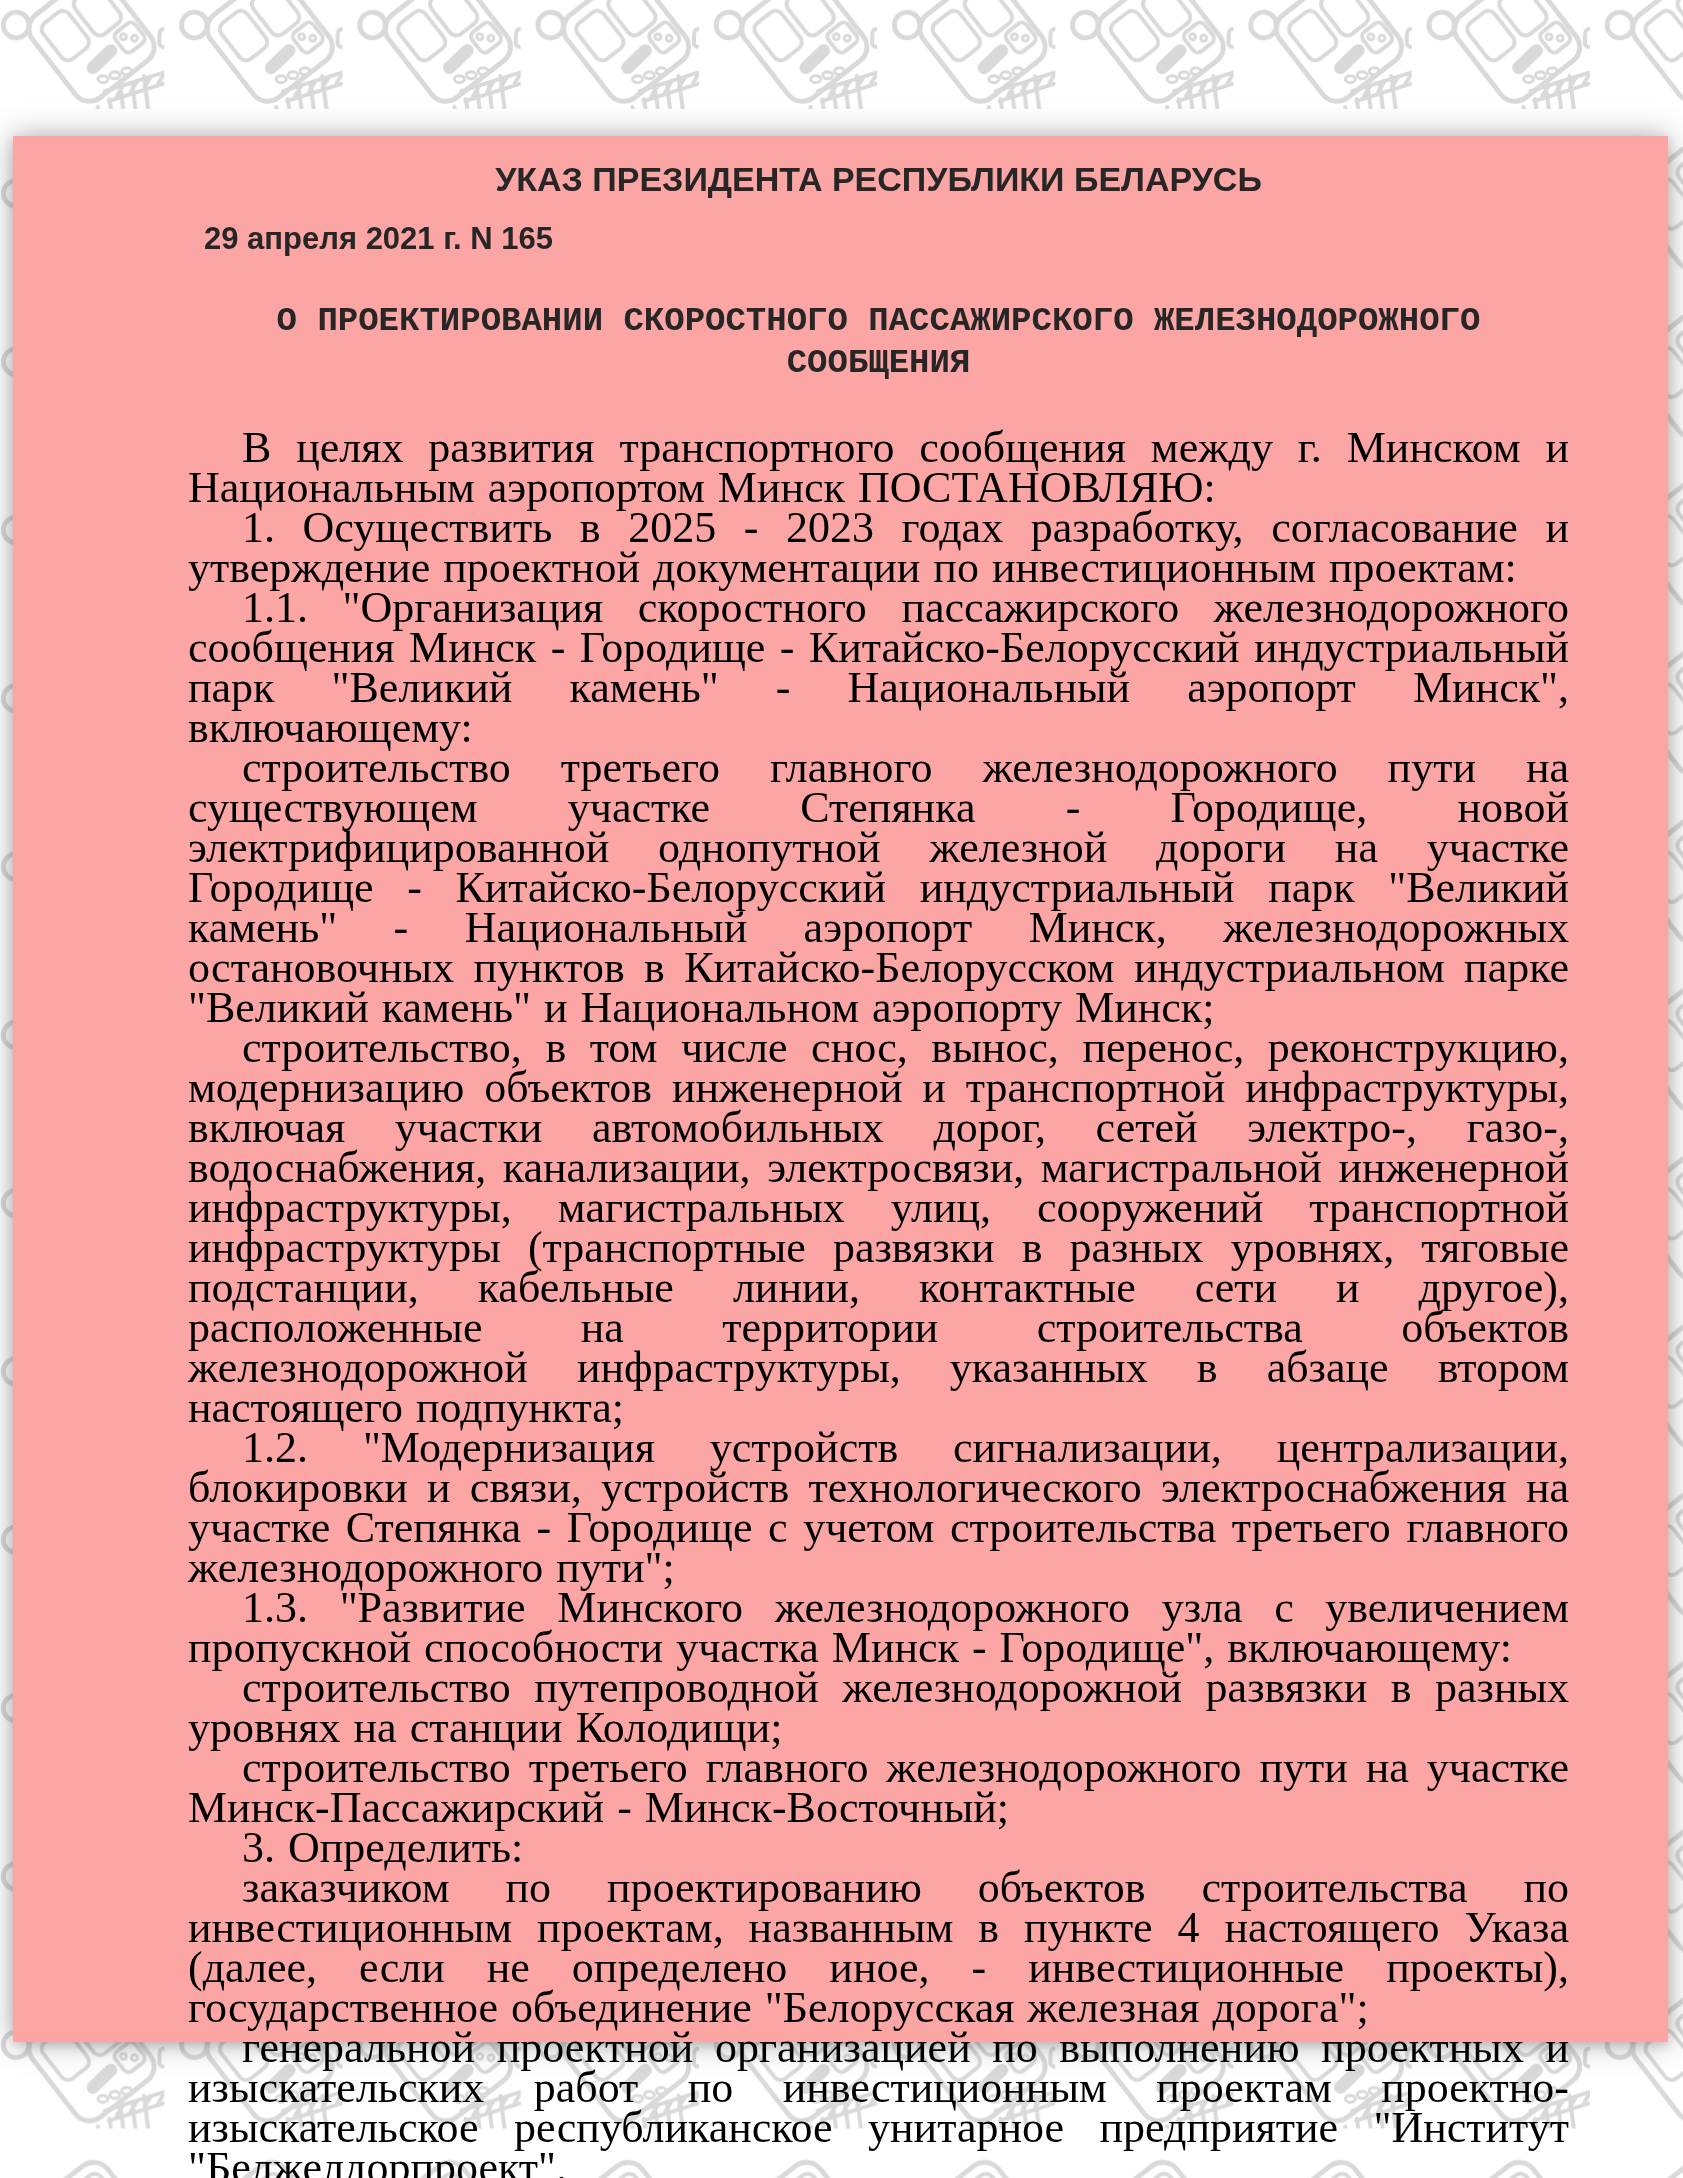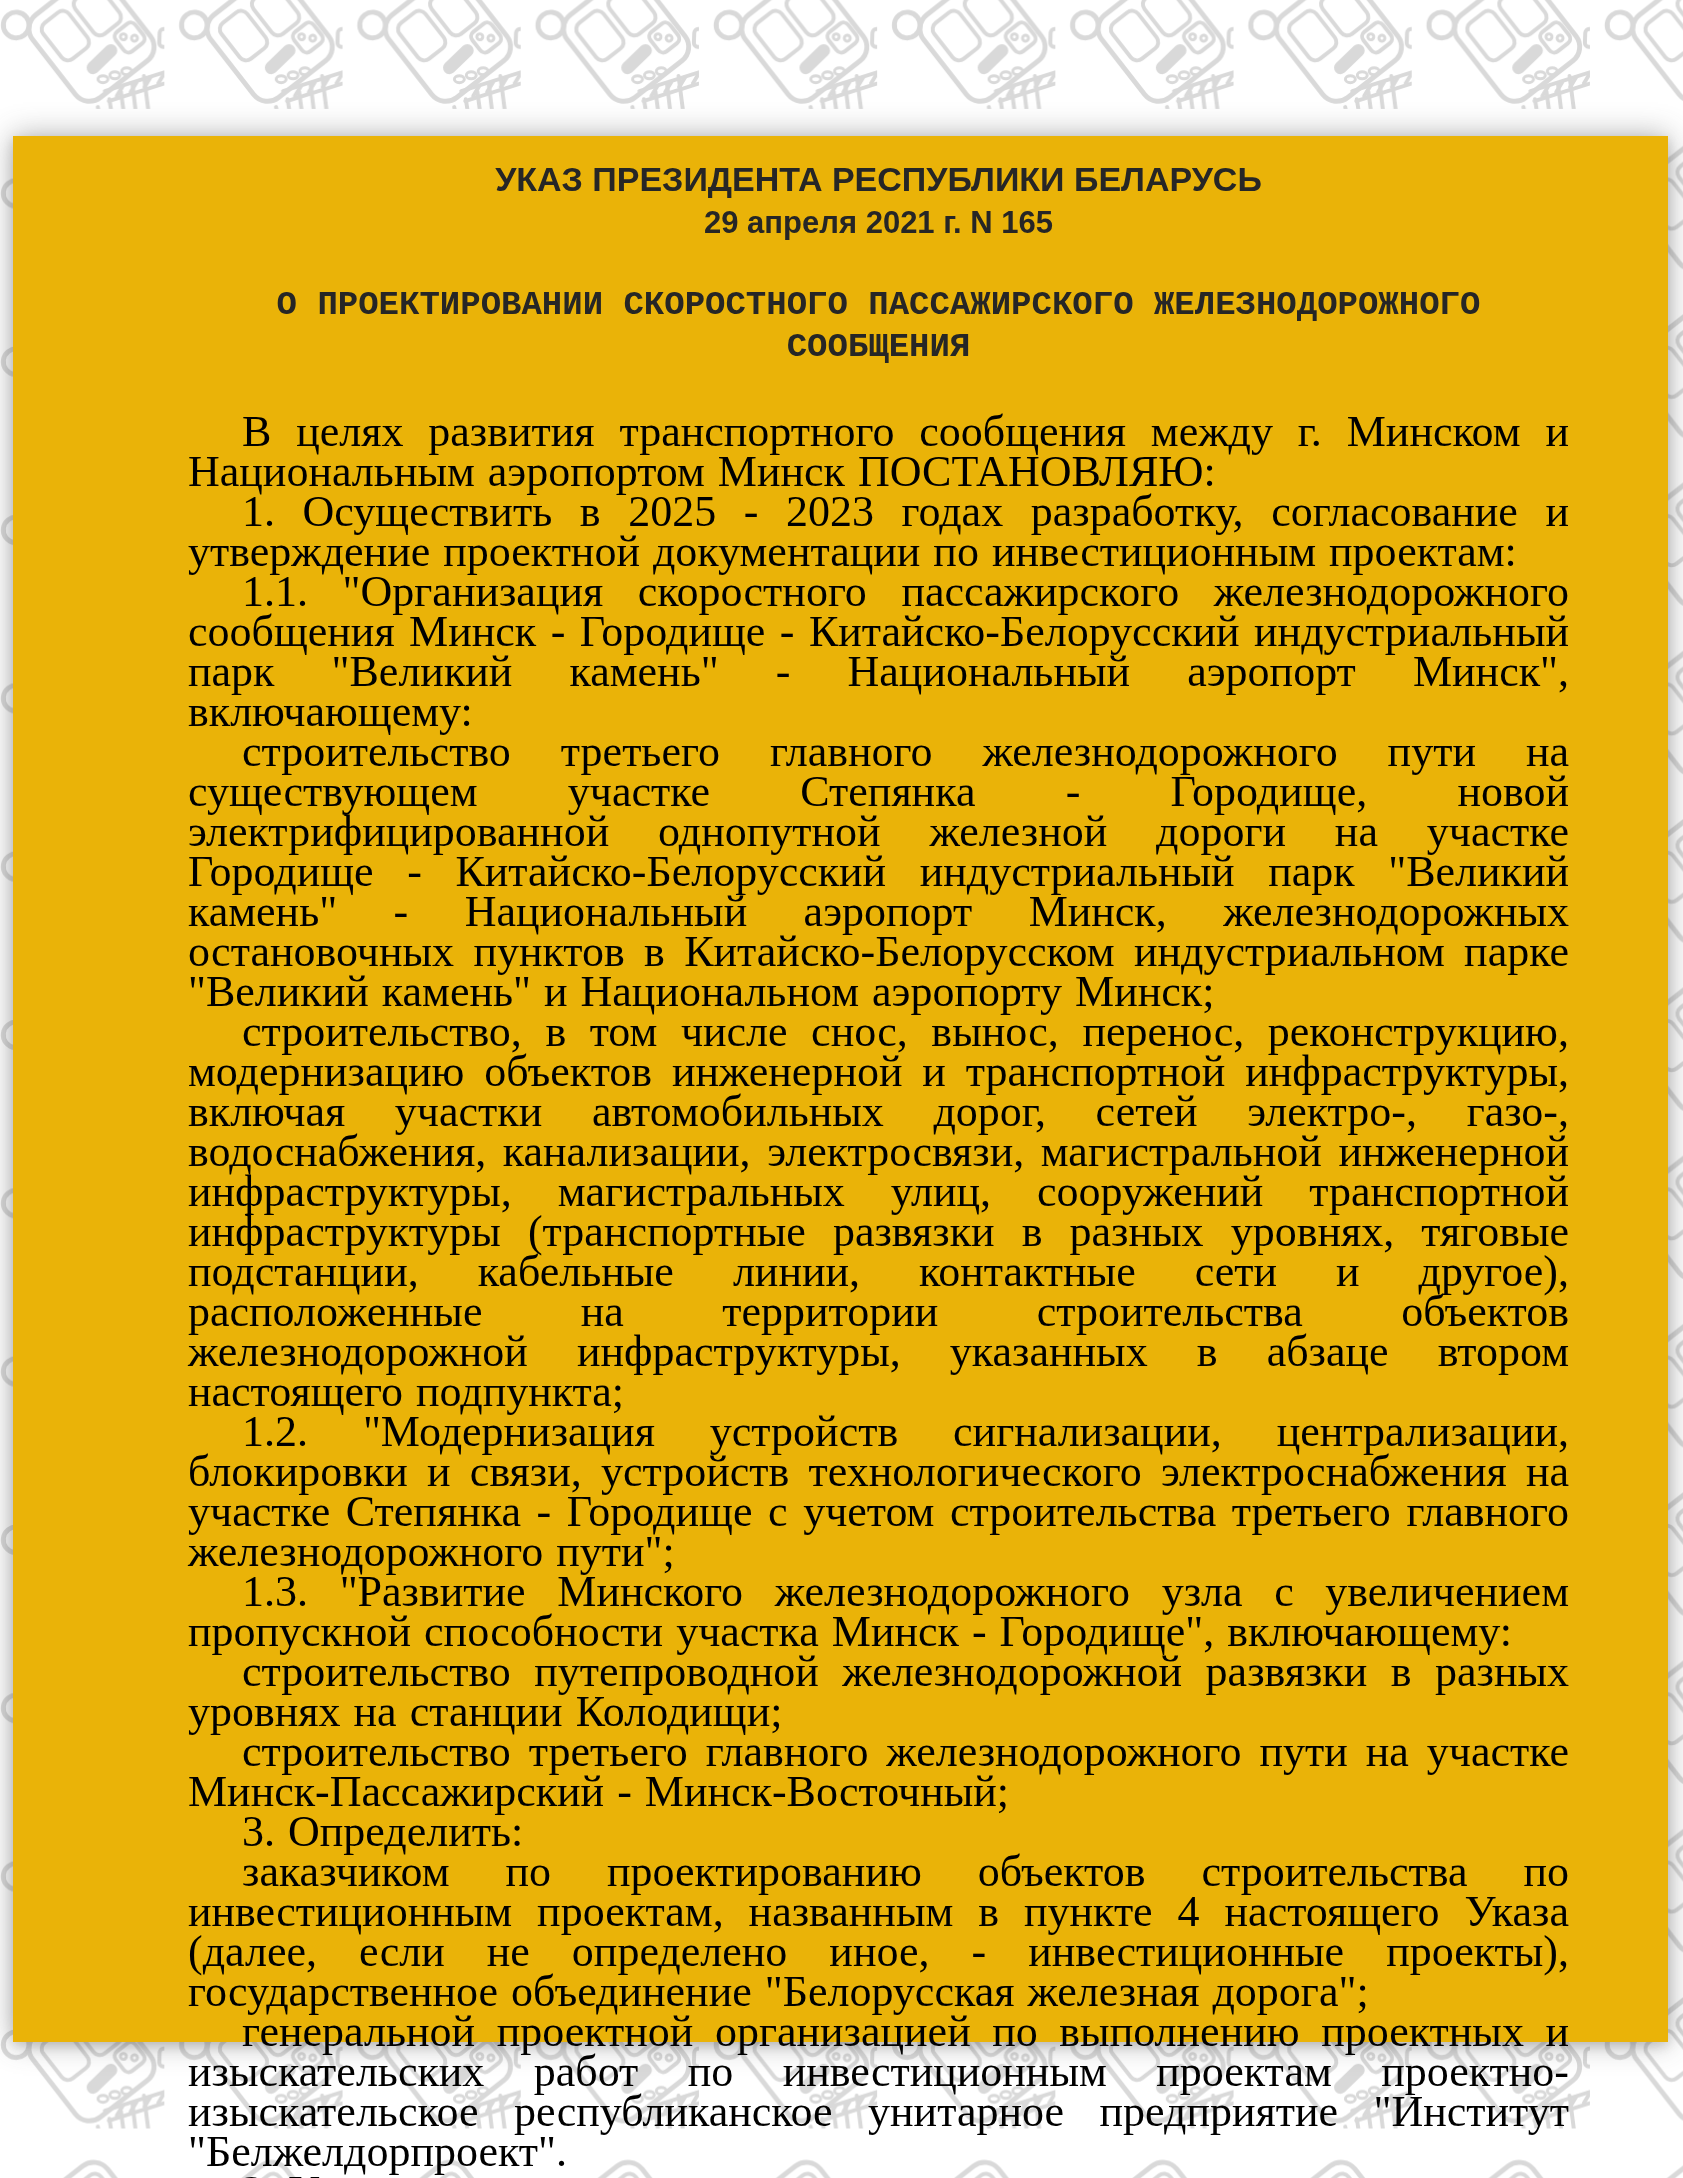--- a/index.html
+++ b/index.html
@@ -12,43 +12,42 @@
   }
   .bg-svg {
     position: absolute; left: 0; top: 0;
     width: 1683px; height: 2178px;
     display: block;
   }
   .page {
     position: absolute;
     left: 13px; top: 136px;
     width: 1655px; height: 1906px;
-    background: #eab308;
+    background: #fca5a5;
     box-shadow: 0 0 28px rgba(70,70,70,0.45), 0 4px 10px rgba(0,0,0,0.12);
   }
   .content {
     padding: 20px 99px 0 175px; 
     color: #111111;
   }
   .doc-title {
     margin: 0;
     font-family: "Liberation Sans", sans-serif;
     font-weight: bold;
     font-size: 34px;
     line-height: 46px;
     text-align: center;
     color: #262626;
   }
   .doc-date {
-    margin: 0;
+    margin: 16px;
     font-family: "Liberation Sans", sans-serif;
     font-weight: bold;
     font-size: 31px;
     line-height: 42px;
-    text-align: center;
     color: #262626;
   }
   .doc-subject {
     margin: 40px 0 0 0;
     font-family: Liberation Mono, monospace;
     font-weight: bold;
     font-size: 34px;
     line-height: 42px;
     text-align: center;
     color: #262626;

